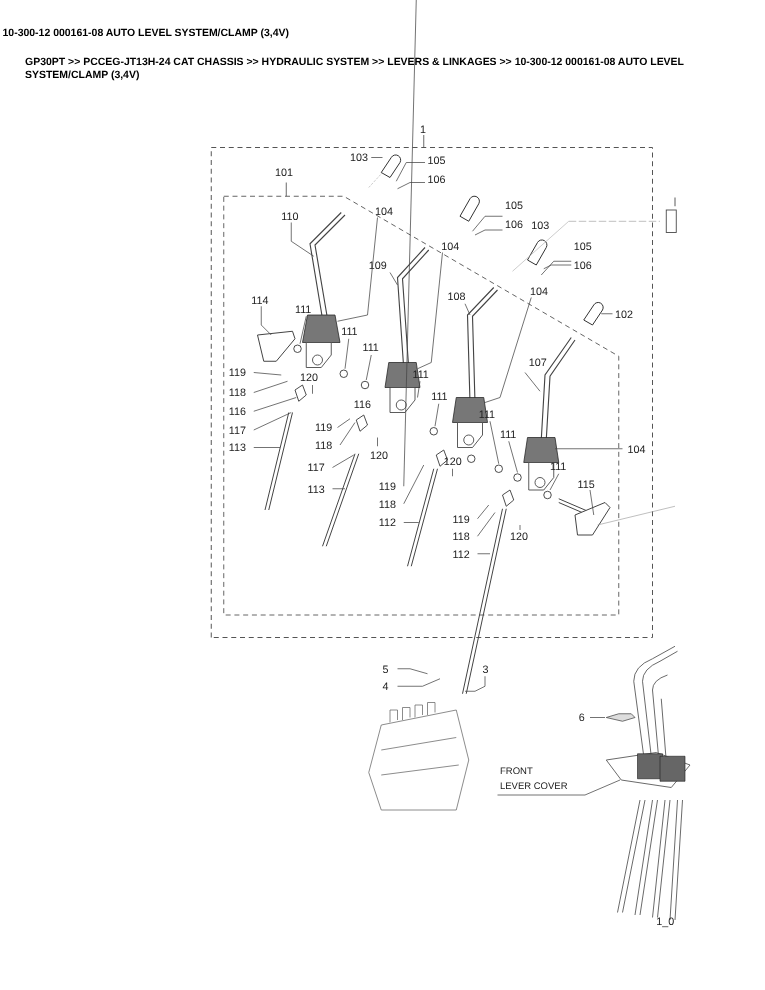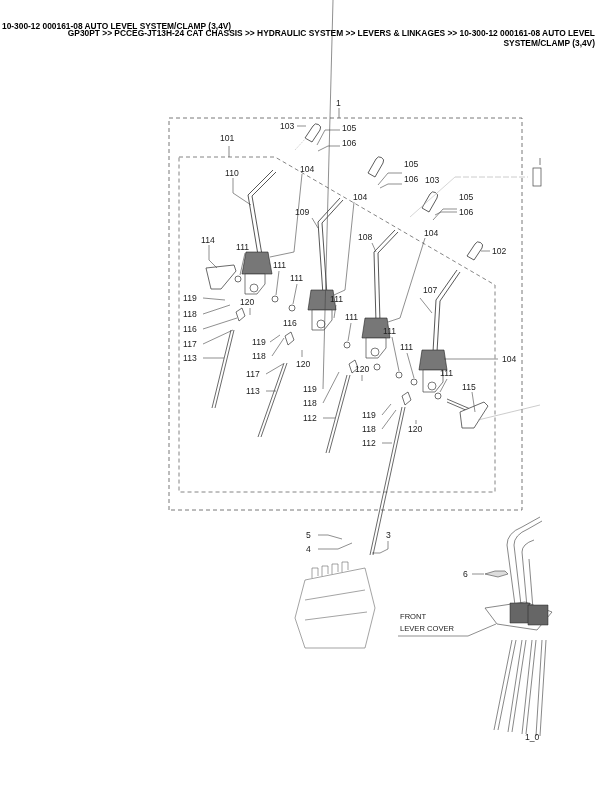--- a/index.html
+++ b/index.html
@@ -1,20 +1,20 @@
 <!DOCTYPE html>
 <html><head>
 <meta charset="utf-8">
 <style>
   html, body { margin: 0; padding: 0; background: #ffffff; }
   body { width: 612px; height: 792px; position: relative; overflow: hidden;
          font-family: "Liberation Sans", sans-serif; color: #000; }
   .title { position: absolute; left: 2px; top: 21px; font-size: 8.4px; font-weight: bold; }
-  .crumb { position: absolute; left: 20px; top: 28px; width: 575px; font-size: 8.4px;
-           font-weight: bold; line-height: 10px; text-align: right; }
+  .crumb { position: absolute; left: 20px; top: 44px; width: 575px; font-size: 8.4px;
+           font-weight: bold; line-height: 10px; }
   svg.dia { position: absolute; left: 0; top: 0; }
   .lbl { font-family: "Liberation Sans", sans-serif; font-size: 8.6px; fill: #222; }
   .lbl-sm { font-family: "Liberation Sans", sans-serif; font-size: 7.6px; fill: #222; }
 </style>
 </head>
 <body>
 
 <div class="title">10-300-12 000161-08 AUTO LEVEL SYSTEM/CLAMP (3,4V)</div>
 <div class="crumb">GP30PT &gt;&gt; PCCEG-JT13H-24 CAT CHASSIS &gt;&gt; HYDRAULIC SYSTEM &gt;&gt; LEVERS &amp; LINKAGES &gt;&gt; 10-300-12 000161-08 AUTO LEVEL SYSTEM/CLAMP (3,4V)</div>
 

